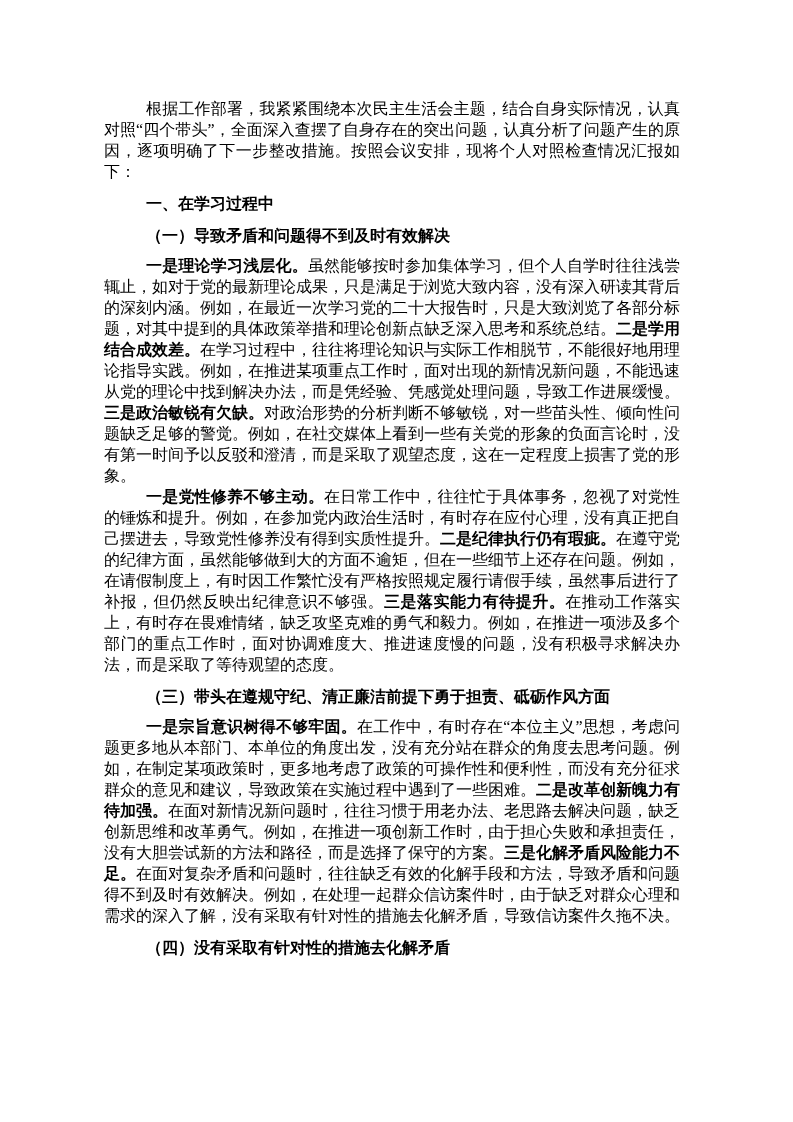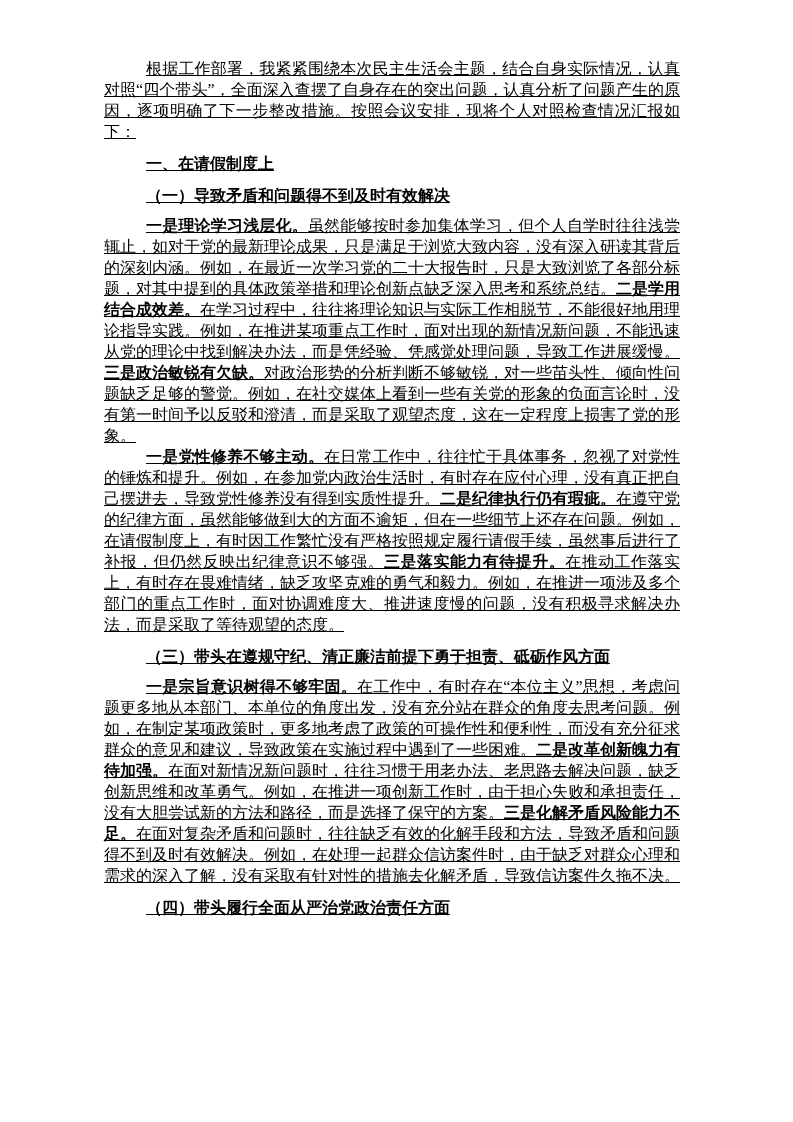--- a/index.html
+++ b/index.html
@@ -8,24 +8,23 @@
     background: #ffffff;
     overflow: hidden;
   }
   body {
     width: 793px; height: 1122px;
     font-family: "Liberation Serif", "DejaVu Serif", serif;
     color: #000000;
   }
   .page {
     width: 793px; height: 1122px;
-    padding: 58px 113px 0 104px;
+    padding: 98px 113px 0 104px;
     background: #ffffff;
     overflow: hidden;
-    text-decoration: underline;
   }
   .doc p.para {
     margin: 0;
     font-size: 16px;
     line-height: 21px;
     text-align: justify;
     text-indent: 42px;
   }
   .doc h3.heading {
     margin: 11px 0 9px 0;
@@ -37,21 +36,21 @@
   }
   .run { font-weight: normal; }
   .run.bold { font-weight: bold; }
 </style>
 </head>
 <body>
 
 <div class="page">
   <div class="doc">
       <p class="para"><span class="run">根据工作部署，我紧紧围绕本次民主生活会主题，结合自身实际情况，认真对照“四个带头”，全面深入查摆了自身存在的突出问题，认真分析了问题产生的原因，逐项明确了下一步整改措施。按照会议安排，现将个人对照检查情况汇报如下：</span></p>
-      <h3 class="heading level-1"><span class="run bold">一、在请假制度上</span></h3>
+      <h3 class="heading level-1"><span class="run bold">一、在学习过程中</span></h3>
       <h3 class="heading level-2"><span class="run bold">（一）导致矛盾和问题得不到及时有效解决</span></h3>
       <p class="para"><span class="run bold">一是理论学习浅层化。</span><span class="run">虽然能够按时参加集体学习，但个人自学时往往浅尝辄止，如对于党的最新理论成果，只是满足于浏览大致内容，没有深入研读其背后的深刻内涵。例如，在最近一次学习党的二十大报告时，只是大致浏览了各部分标题，对其中提到的具体政策举措和理论创新点缺乏深入思考和系统总结。</span><span class="run bold">二是学用结合成效差。</span><span class="run">在学习过程中，往往将理论知识与实际工作相脱节，不能很好地用理论指导实践。例如，在推进某项重点工作时，面对出现的新情况新问题，不能迅速从党的理论中找到解决办法，而是凭经验、凭感觉处理问题，导致工作进展缓慢。</span><span class="run bold">三是政治敏锐有欠缺。</span><span class="run">对政治形势的分析判断不够敏锐，对一些苗头性、倾向性问题缺乏足够的警觉。例如，在社交媒体上看到一些有关党的形象的负面言论时，没有第一时间予以反驳和澄清，而是采取了观望态度，这在一定程度上损害了党的形象。</span></p>
       <p class="para"><span class="run bold">一是党性修养不够主动。</span><span class="run">在日常工作中，往往忙于具体事务，忽视了对党性的锤炼和提升。例如，在参加党内政治生活时，有时存在应付心理，没有真正把自己摆进去，导致党性修养没有得到实质性提升。</span><span class="run bold">二是纪律执行仍有瑕疵。</span><span class="run">在遵守党的纪律方面，虽然能够做到大的方面不逾矩，但在一些细节上还存在问题。例如，在请假制度上，有时因工作繁忙没有严格按照规定履行请假手续，虽然事后进行了补报，但仍然反映出纪律意识不够强。</span><span class="run bold">三是落实能力有待提升。</span><span class="run">在推动工作落实上，有时存在畏难情绪，缺乏攻坚克难的勇气和毅力。例如，在推进一项涉及多个部门的重点工作时，面对协调难度大、推进速度慢的问题，没有积极寻求解决办法，而是采取了等待观望的态度。</span></p>
       <h3 class="heading level-2"><span class="run bold">（三）带头在遵规守纪、清正廉洁前提下勇于担责、砥砺作风方面</span></h3>
       <p class="para"><span class="run bold">一是宗旨意识树得不够牢固。</span><span class="run">在工作中，有时存在“本位主义”思想，考虑问题更多地从本部门、本单位的角度出发，没有充分站在群众的角度去思考问题。例如，在制定某项政策时，更多地考虑了政策的可操作性和便利性，而没有充分征求群众的意见和建议，导致政策在实施过程中遇到了一些困难。</span><span class="run bold">二是改革创新魄力有待加强。</span><span class="run">在面对新情况新问题时，往往习惯于用老办法、老思路去解决问题，缺乏创新思维和改革勇气。例如，在推进一项创新工作时，由于担心失败和承担责任，没有大胆尝试新的方法和路径，而是选择了保守的方案。</span><span class="run bold">三是化解矛盾风险能力不足。</span><span class="run">在面对复杂矛盾和问题时，往往缺乏有效的化解手段和方法，导致矛盾和问题得不到及时有效解决。例如，在处理一起群众信访案件时，由于缺乏对群众心理和需求的深入了解，没有采取有针对性的措施去化解矛盾，导致信访案件久拖不决。</span></p>
-      <h3 class="heading level-2"><span class="run bold">（四）带头履行全面从严治党政治责任方面</span></h3>
+      <h3 class="heading level-2"><span class="run bold">（四）没有采取有针对性的措施去化解矛盾</span></h3>
     </div>
 </div>
 
 </body></html>

